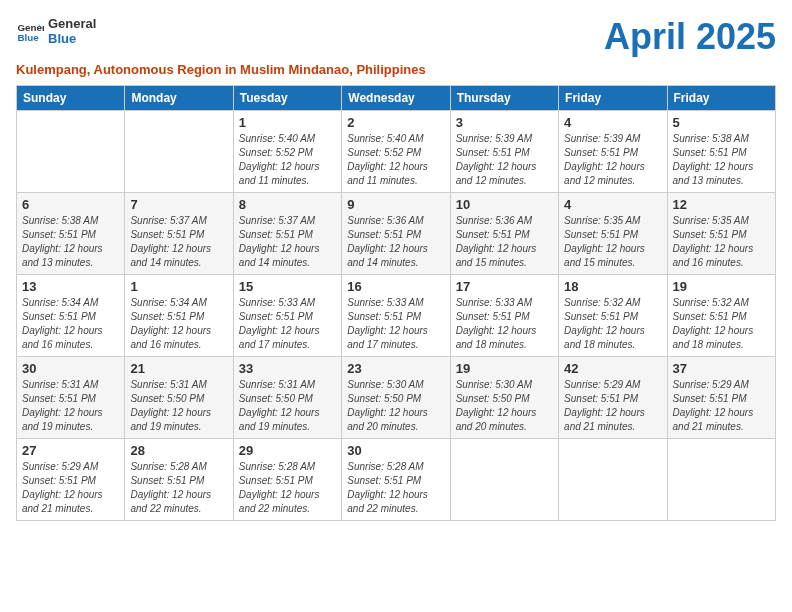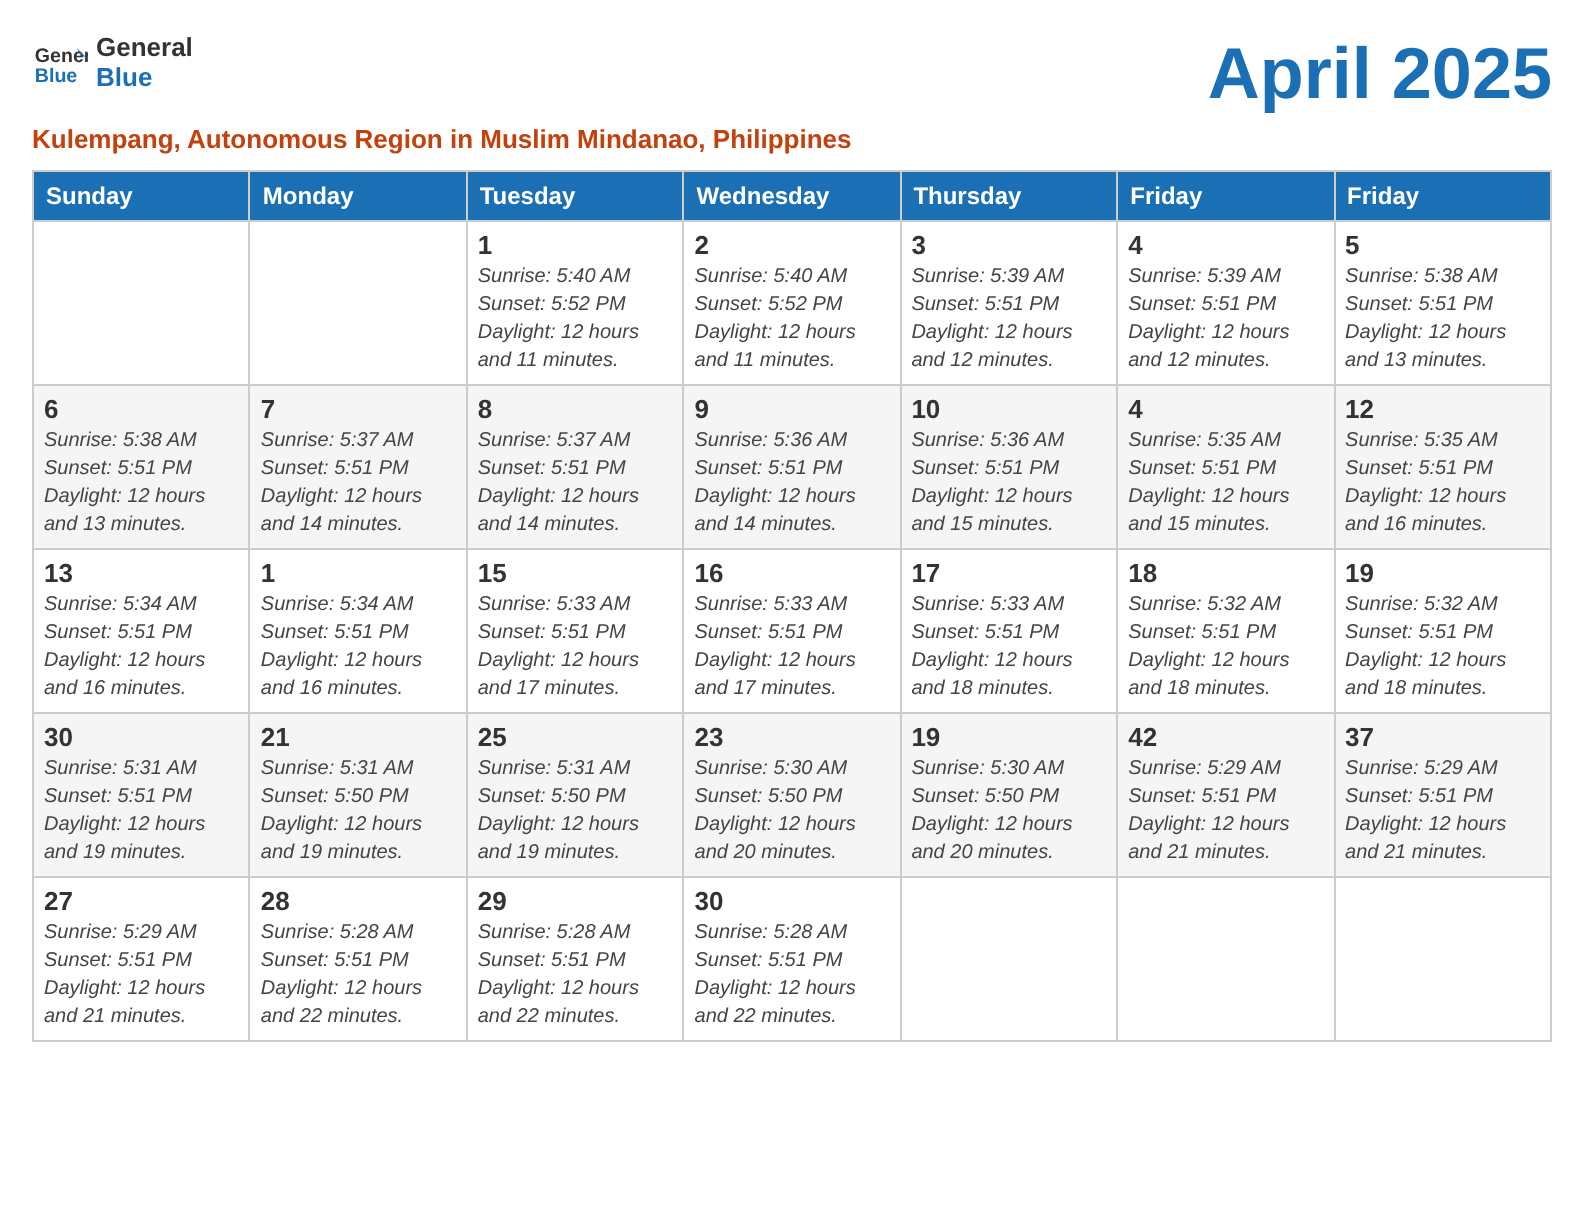--- a/index.html
+++ b/index.html
@@ -263,21 +263,21 @@
 and 19 minutes.</div>
         </td>
         <td>
           <span class="day-num">21</span>
           <div class="day-info" style="white-space: pre-line;">Sunrise: 5:31 AM
 Sunset: 5:50 PM
 Daylight: 12 hours
 and 19 minutes.</div>
         </td>
         <td>
-          <span class="day-num">25</span>
+          <span class="day-num">33</span>
           <div class="day-info" style="white-space: pre-line;">Sunrise: 5:31 AM
 Sunset: 5:50 PM
 Daylight: 12 hours
 and 19 minutes.</div>
         </td>
         <td>
           <span class="day-num">23</span>
           <div class="day-info" style="white-space: pre-line;">Sunrise: 5:30 AM
 Sunset: 5:50 PM
 Daylight: 12 hours

